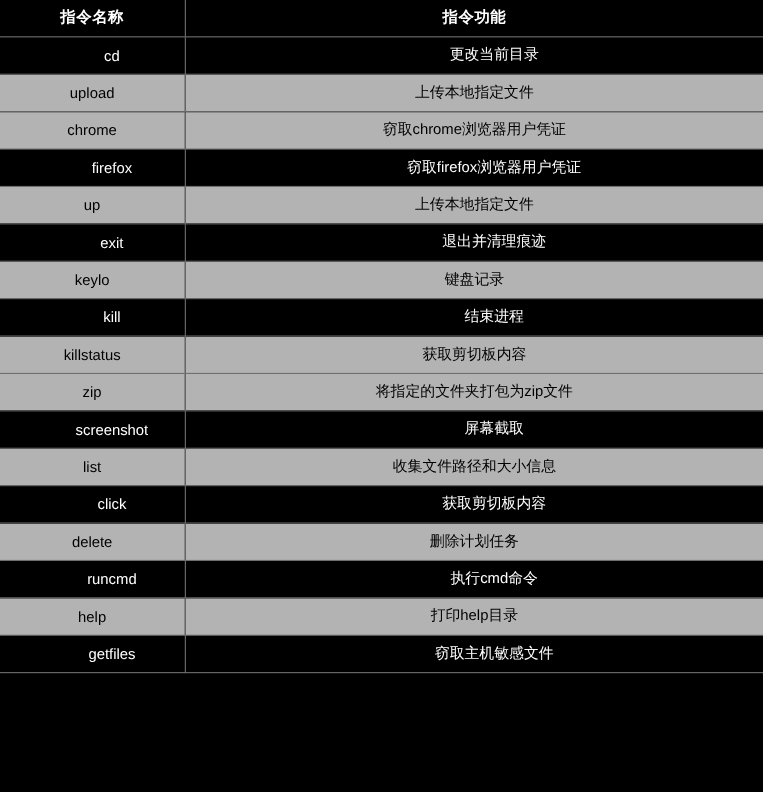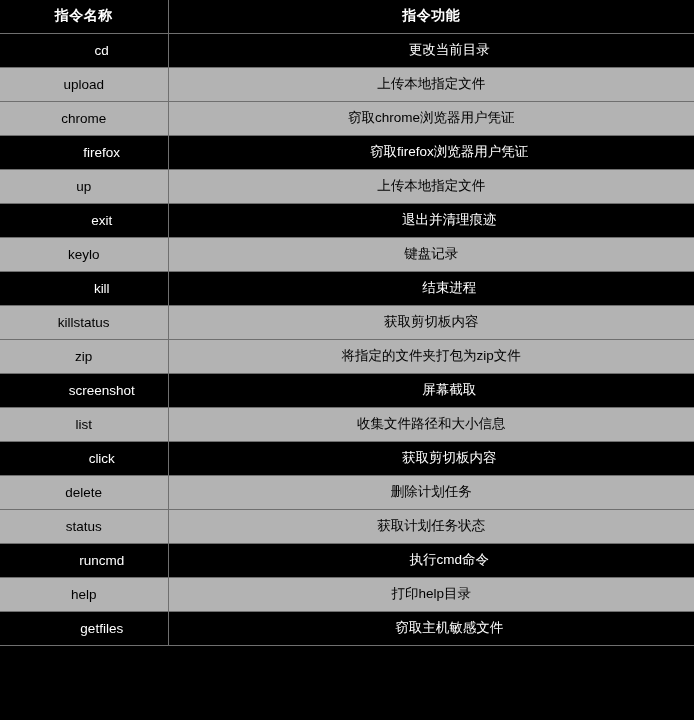--- a/index.html
+++ b/index.html
@@ -123,24 +123,20 @@
         <td class="last">收集文件路径和大小信息</td>
       </tr>
       <tr class="row-dark">
         <td class="first">click</td>
         <td class="last">获取剪切板内容</td>
       </tr>
       <tr class="row-light">
         <td class="first">delete</td>
         <td class="last">删除计划任务</td>
       </tr>
-      <tr class="row-light">
-        <td class="first">status</td>
-        <td class="last">获取计划任务状态</td>
-      </tr>
       <tr class="row-dark">
         <td class="first">runcmd</td>
         <td class="last">执行cmd命令</td>
       </tr>
       <tr class="row-light">
         <td class="first">help</td>
         <td class="last">打印help目录</td>
       </tr>
       <tr class="row-dark">
         <td class="first">getfiles</td>

